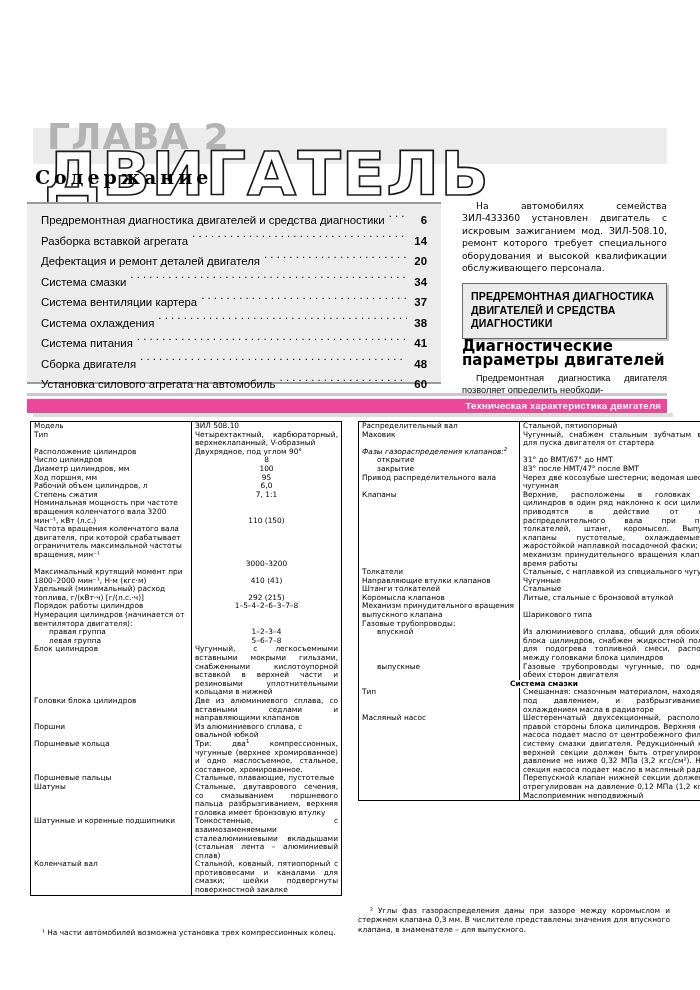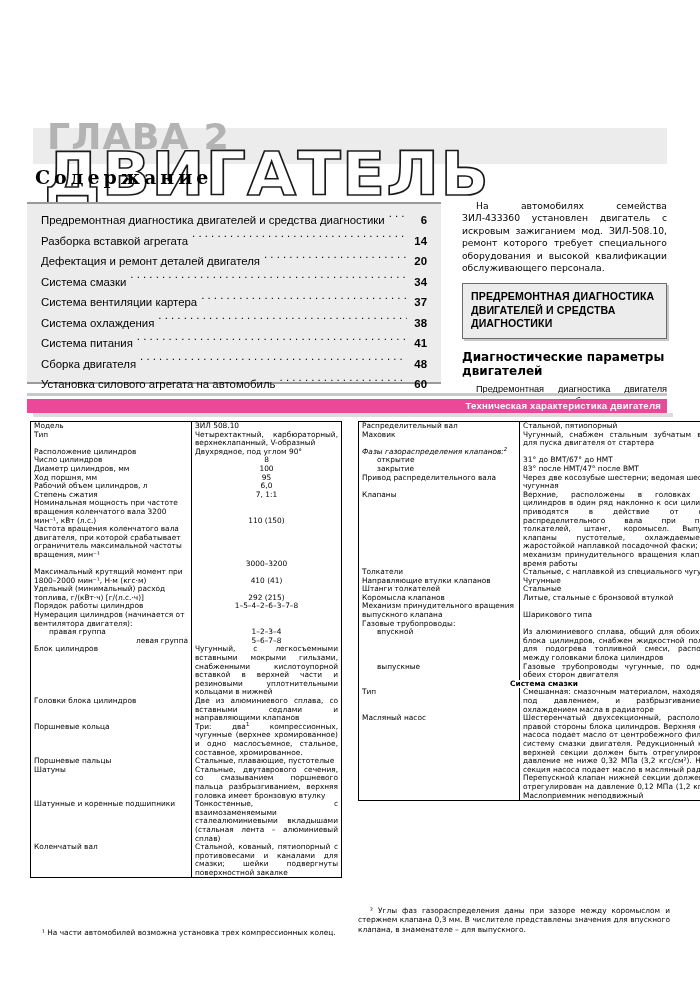--- a/index.html
+++ b/index.html
@@ -84,22 +84,22 @@
   .section-banner{
     margin-top:9px;
     background:#ececec;
     border:1px solid #6b6b6b;
     box-shadow:2px 2px 0 #c9c9c9;
     padding:6px 8px 7px 8px;
     font-size:10.6px;font-weight:bold;line-height:13.4px;
     letter-spacing:0.1px;
   }
   .sub-heading{
-    margin-top:11px;
-    font-size:12px;font-weight:bold;line-height:14px;
+    margin-top:0;
+    font-size:15px;font-weight:bold;line-height:14px;
     font-family:"DejaVu Sans","Liberation Sans",sans-serif;
   }
   .intro-para2{
     margin-top:5px;
     font-size:9.2px;line-height:12.4px;text-align:justify;text-indent:14px;
   }
 
   
   .spec-top-rule{
     position:absolute;left:27px;top:393px;width:640px;height:3px;background:#c9c9c9;
@@ -285,30 +285,34 @@
           </tr>
           <tr>
             <td class="k">Нумерация цилиндров (начинается от вентилятора двигателя):</td>
             <td class="v ctr"></td>
           </tr>
           <tr>
             <td class="k" style="padding-left: 18px;">правая группа</td>
             <td class="v ctr">1–2–3–4</td>
           </tr>
           <tr>
-            <td class="k" style="padding-left: 18px; text-align: right;">левая группа</td>
+            <td class="k" style="padding-left: 18px;">левая группа</td>
             <td class="v ctr">5–6–7–8</td>
           </tr>
           <tr>
             <td class="k">Блок цилиндров</td>
             <td class="v just">Чугунный, с легкосъемными вставными мокрыми гильзами, снабженными кислотоупорной вставкой в верхней части и резиновыми уплотнительными кольцами в нижней</td>
           </tr>
           <tr>
             <td class="k">Головки блока цилиндров</td>
             <td class="v just">Две из алюминиевого сплава, со вставными седлами и направляющими клапанов</td>
+          </tr>
+          <tr>
+            <td class="k">Поршни</td>
+            <td class="v">Из алюминиевого сплава, с овальной юбкой</td>
           </tr>
           <tr>
             <td class="k">Поршневые кольца</td>
             <td class="v just">Три: два<sup>1</sup> компрессионных, чугунные (верхнее хромированное) и одно маслосъемное, стальное, составное, хромированное.</td>
           </tr>
           <tr>
             <td class="k">Поршневые пальцы</td>
             <td class="v">Стальные, плавающие, пустотелые</td>
           </tr>
           <tr>

